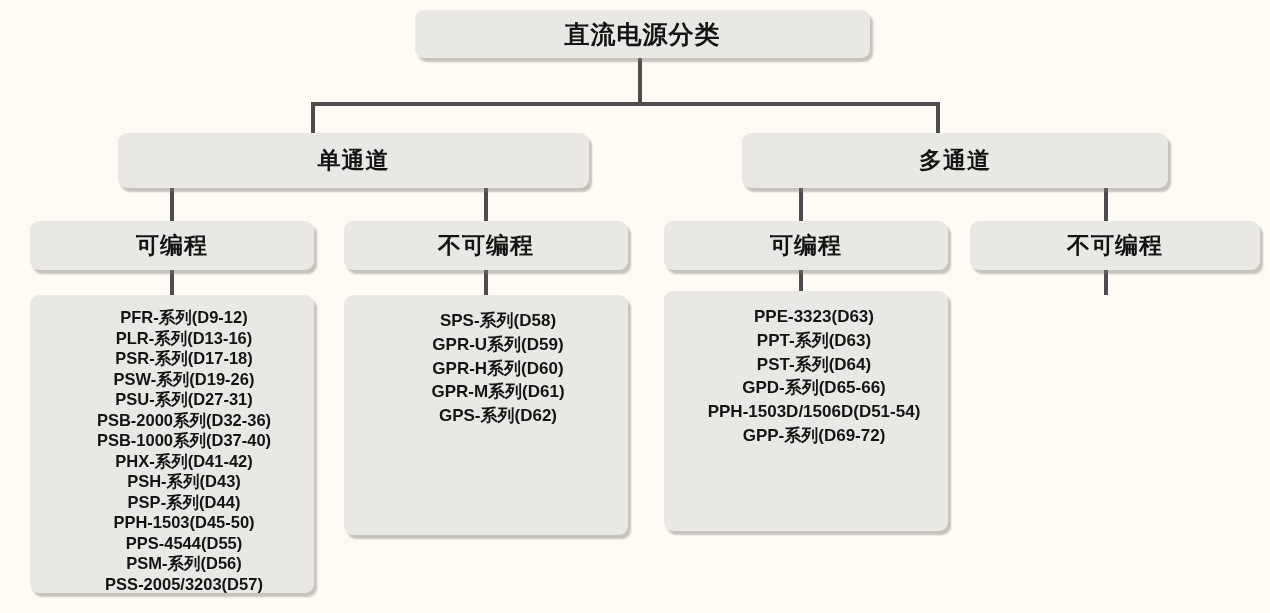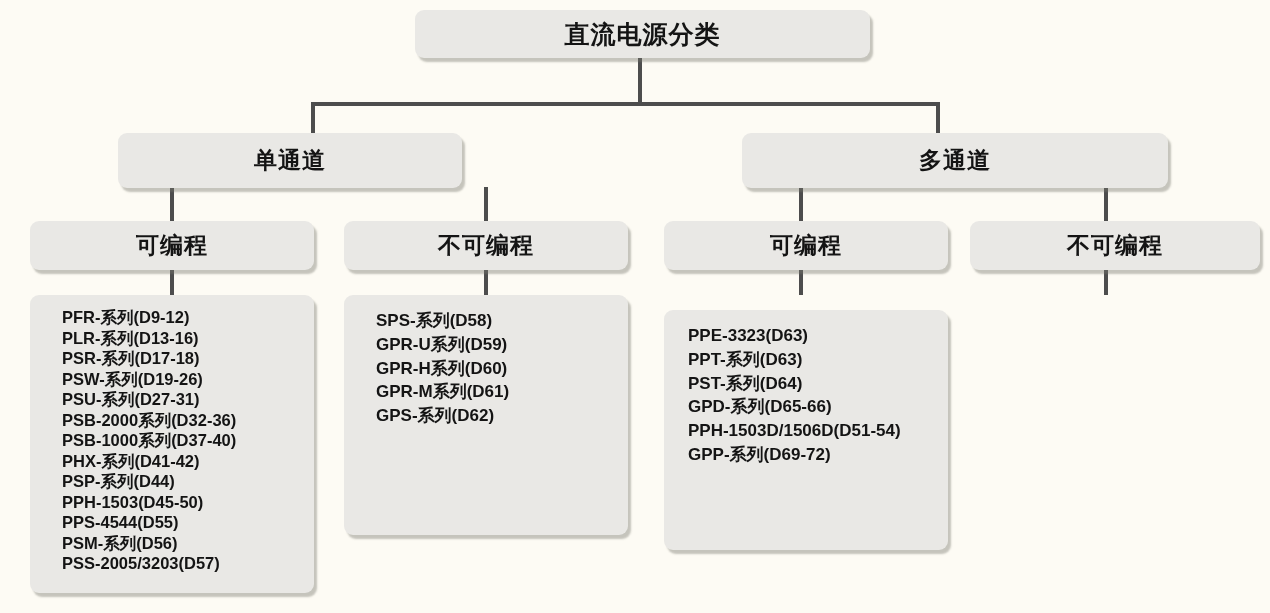--- a/index.html
+++ b/index.html
@@ -48,21 +48,21 @@
   .root .node-label { font-size: 25px; }
   .leaf-list {
     padding: 14px 8px 0 32px;
     font-weight: bold;
     font-size: 17px;
     line-height: 23.8px;
     color: var(--text);
   }
   .leaf-list.tight { line-height: 20.5px; padding-top: 12px; font-size: 16.5px; }
   .leaf-list.snug { padding-left: 24px; }
-  .leaf-item { white-space: nowrap; }
+  .leaf-item { white-space: nowrap; text-align: center; }
 </style>
 </head>
 <body>
 
 <div class="canvas">
 
   <div class="connector" style="left:638px; top:57px; width:4px; height:49px;"></div>
   <div class="connector" style="left:311px; top:102px; width:629px; height:4px;"></div>
   <div class="connector" style="left:311px; top:102px; width:4px; height:32px;"></div>
   <div class="connector" style="left:936px; top:102px; width:4px; height:32px;"></div>
@@ -74,21 +74,21 @@
 
   <div class="connector" style="left:170px; top:269px; width:4px; height:26px;"></div>
   <div class="connector" style="left:484px; top:269px; width:4px; height:26px;"></div>
   <div class="connector" style="left:799px; top:269px; width:4px; height:26px;"></div>
   <div class="connector" style="left:1104px; top:269px; width:4px; height:26px;"></div>
 
   <div class="node header-node root" style="left:415px; top:10px; width:455px; height:48px;">
     <span class="node-label">直流电源分类</span>
   </div>
 
-  <div class="node header-node" style="left:118px; top:133px; width:344px; height:55px;">
+  <div class="node header-node" style="left:118px; top:133px; width:471px; height:55px;">
     <span class="node-label">单通道</span>
   </div>
   <div class="node header-node" style="left:742px; top:133px; width:426px; height:55px;">
     <span class="node-label">多通道</span>
   </div>
 
   <div class="node header-node" style="left:30px; top:221px; width:284px; height:49px;">
     <span class="node-label">可编程</span>
   </div>
   <div class="node header-node" style="left:344px; top:221px; width:284px; height:49px;">
@@ -104,37 +104,38 @@
   <div class="node" style="left:30px; top:295px; width:284px; height:298px;">
     <div class="leaf-list tight">
         <div class="leaf-item">PFR-系列(D9-12)</div>
         <div class="leaf-item">PLR-系列(D13-16)</div>
         <div class="leaf-item">PSR-系列(D17-18)</div>
         <div class="leaf-item">PSW-系列(D19-26)</div>
         <div class="leaf-item">PSU-系列(D27-31)</div>
         <div class="leaf-item">PSB-2000系列(D32-36)</div>
         <div class="leaf-item">PSB-1000系列(D37-40)</div>
         <div class="leaf-item">PHX-系列(D41-42)</div>
+        <div class="leaf-item">PSH-系列(D43)</div>
         <div class="leaf-item">PSP-系列(D44)</div>
         <div class="leaf-item">PPH-1503(D45-50)</div>
         <div class="leaf-item">PPS-4544(D55)</div>
         <div class="leaf-item">PSM-系列(D56)</div>
         <div class="leaf-item">PSS-2005/3203(D57)</div>
       </div>
   </div>
   <div class="node" style="left:344px; top:295px; width:284px; height:240px;">
     <div class="leaf-list">
         <div class="leaf-item">SPS-系列(D58)</div>
         <div class="leaf-item">GPR-U系列(D59)</div>
         <div class="leaf-item">GPR-H系列(D60)</div>
         <div class="leaf-item">GPR-M系列(D61)</div>
         <div class="leaf-item">GPS-系列(D62)</div>
       </div>
   </div>
-  <div class="node" style="left:664px; top:310px; width:284px; height:240px;">
+  <div class="node" style="left:664px; top:291px; width:284px; height:240px;">
     <div class="leaf-list snug">
         <div class="leaf-item">PPE-3323(D63)</div>
         <div class="leaf-item">PPT-系列(D63)</div>
         <div class="leaf-item">PST-系列(D64)</div>
         <div class="leaf-item">GPD-系列(D65-66)</div>
         <div class="leaf-item">PPH-1503D/1506D(D51-54)</div>
         <div class="leaf-item">GPP-系列(D69-72)</div>
       </div>
   </div>
 

